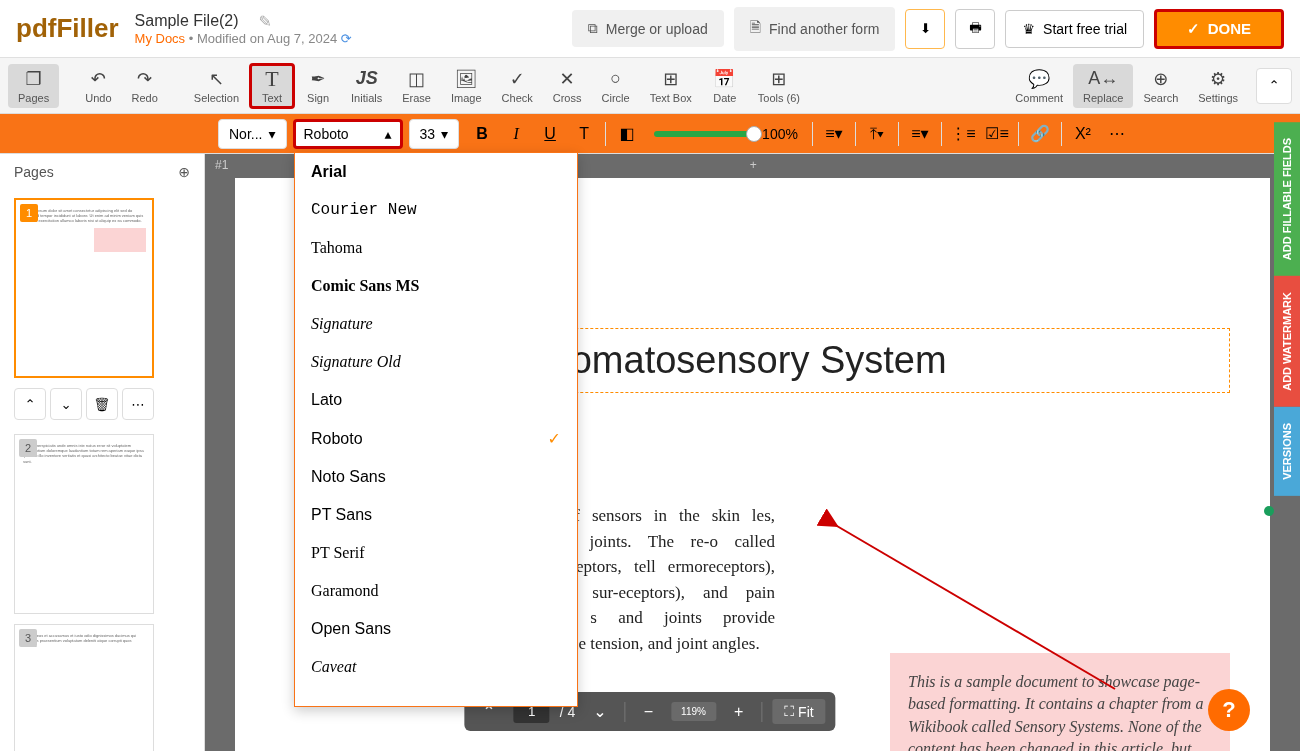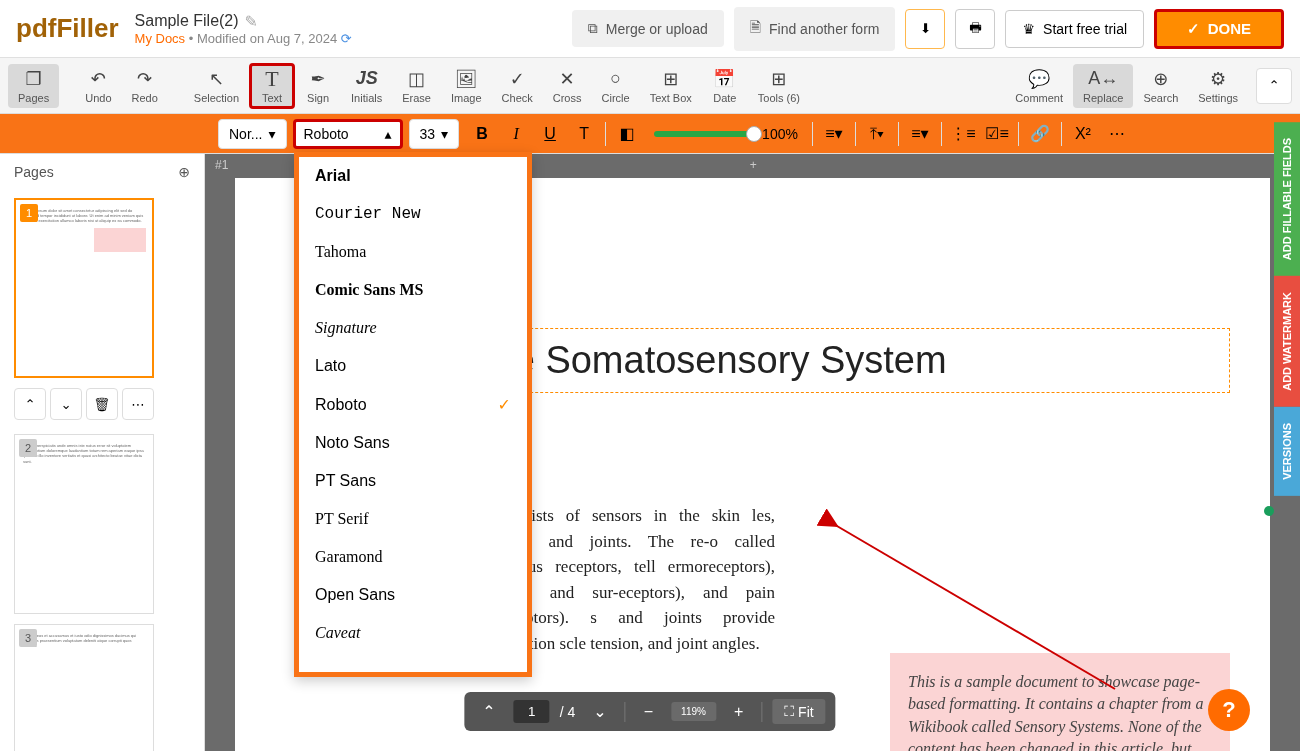--- a/index.html
+++ b/index.html
@@ -1,20 +1,20 @@
 <!DOCTYPE html>
 <html><head>
 <meta charset="utf-8">
 <style>
 *{box-sizing:border-box;margin:0;padding:0;font-family:Arial,sans-serif}
 body{width:1300px;height:751px;overflow:hidden;background:#f5f5f5;position:relative}
 .header{height:58px;background:#fff;display:flex;align-items:center;padding:0 16px;border-bottom:1px solid #e0e0e0}
 .logo{color:#a16207;font-size:26px;font-weight:700;margin-right:16px}
 .file-info{flex:0 0 auto;margin-right:auto}
-.file-title{font-size:16px;color:#333;display:flex;align-items:center;gap:6px}
+.file-title{font-size:16px;color:#333;display:flex;align-items:center;gap:20px}
 .file-meta{font-size:13px;color:#888}
 .file-meta a{color:#ff6b00;text-decoration:none}
 .hdr-btn{background:#f0f0f0;border:none;padding:10px 16px;border-radius:4px;font-size:14px;color:#555;display:flex;align-items:center;gap:8px;margin-left:10px;cursor:pointer}
 .hdr-icon-btn{width:40px;height:40px;border:1px solid #ffb84d;border-radius:4px;background:#fff;display:flex;align-items:center;justify-content:center;margin-left:10px;cursor:pointer}
 .hdr-icon-btn.gray{border-color:#ccc}
 .start-trial{background:#fff;border:1px solid #ccc;padding:10px 16px;border-radius:4px;font-size:14px;display:flex;align-items:center;gap:8px;margin-left:10px;cursor:pointer}
 .done-btn{background:#ff8c00;color:#fff;border:3px solid #c00;padding:8px 30px;border-radius:4px;font-size:15px;font-weight:700;display:flex;align-items:center;gap:8px;margin-left:10px;cursor:pointer}
 .toolbar{height:56px;background:#f5f5f5;display:flex;align-items:center;padding:0 8px;border-bottom:1px solid #ddd}
 .tool{display:flex;flex-direction:column;align-items:center;justify-content:center;padding:4px 10px;cursor:pointer;border-radius:4px;min-width:46px}
 .tool.active{background:#d9d9d9}
@@ -51,21 +51,21 @@
 .title-box{border:1px dashed #ff8c00;padding:10px 6px;font-size:38px;font-weight:400;color:#222;margin-top:130px;margin-left:200px}
 .sel-handle{width:10px;height:10px;background:#1a9e5c;border-radius:50%;position:absolute;right:26px;top:352px}
 .body-txt{font-size:17px;color:#222;line-height:1.5;margin-top:110px;margin-left:200px;font-family:Georgia,serif;text-align:justify;width:300px}
 .note-box{position:absolute;right:40px;top:475px;width:340px;background:#fbd4d4;padding:18px;font-style:italic;font-size:16px;color:#444;font-family:Georgia,serif;line-height:1.4}
 .arrow-svg{position:absolute;top:335px;left:510px;pointer-events:none}
 .right-rail{position:absolute;right:0;top:122px;width:26px;display:flex;flex-direction:column}
 .rail-btn{writing-mode:vertical-rl;transform:rotate(180deg);padding:16px 4px;font-size:11px;font-weight:700;color:#fff;cursor:pointer;text-align:center;display:flex;align-items:center;gap:6px}
 .rail-green{background:#4caf50}
 .rail-red{background:#e84e40}
 .rail-blue{background:#4aa8d8}
-.font-menu{position:absolute;left:294px;top:152px;width:238px;background:#fff;border:5px solid #f97316;box-shadow:0 4px 12px rgba(0,0,0,.2);z-index:100;max-height:580px;overflow-y:auto}
+.font-menu{position:absolute;left:294px;top:152px;width:284px;background:#fff;border:1px solid #f97316;box-shadow:0 4px 12px rgba(0,0,0,.2);z-index:100;max-height:580px;overflow-y:auto}
 .font-item{padding:10px 16px;font-size:16px;cursor:pointer;display:flex;justify-content:space-between;align-items:center}
 .font-item.hov{background:#e8e8e8}
 .check-mk{color:#ff8c00}
 .bottom-bar{position:absolute;bottom:20px;left:50%;transform:translateX(-50%);background:#555;border-radius:6px;display:flex;align-items:center;padding:6px 10px;gap:10px;color:#fff;z-index:50}
 .bb-btn{background:transparent;border:none;color:#fff;font-size:16px;cursor:pointer;padding:4px 8px}
 .bb-input{background:#333;border:none;color:#fff;width:36px;text-align:center;padding:4px;border-radius:3px}
 .bb-zoom{background:#6a6a6a;padding:4px 10px;border-radius:3px;font-size:10px}
 .bb-fit{background:#6a6a6a;padding:4px 12px;border-radius:3px;font-size:14px;display:flex;align-items:center;gap:4px;cursor:pointer}
 .help-fab{position:absolute;bottom:20px;right:50px;width:42px;height:42px;background:#ff6b00;border-radius:50%;color:#fff;font-size:22px;font-weight:700;display:flex;align-items:center;justify-content:center;cursor:pointer;z-index:60}
 .scrollbar-thumb{position:absolute;right:2px;top:155px;width:8px;height:60px;background:#999;border-radius:4px}
@@ -305,20 +305,23 @@
     <div class="font-item">
       <span style="font-family:Tahoma">Tahoma</span>
     </div>
     <div class="font-item">
       <span style="font-family:'Comic Sans MS',cursive;font-weight:700">Comic Sans MS</span>
     </div>
     <div class="font-item">
       <span style="font-family:cursive;font-style:italic">Signature</span>
     </div>
     <div class="font-item">
+      <span style="font-family:cursive;font-style:italic">Signature Old</span>
+    </div>
+    <div class="font-item">
       <span style="font-family:Arial">Lato</span>
     </div>
     <div class="font-item">
       <span style="font-family:Arial">Roboto</span>
       <span class="check-mk">✓</span>
     </div>
     <div class="font-item">
       <span style="font-family:Arial">Noto Sans</span>
     </div>
     <div class="font-item">

